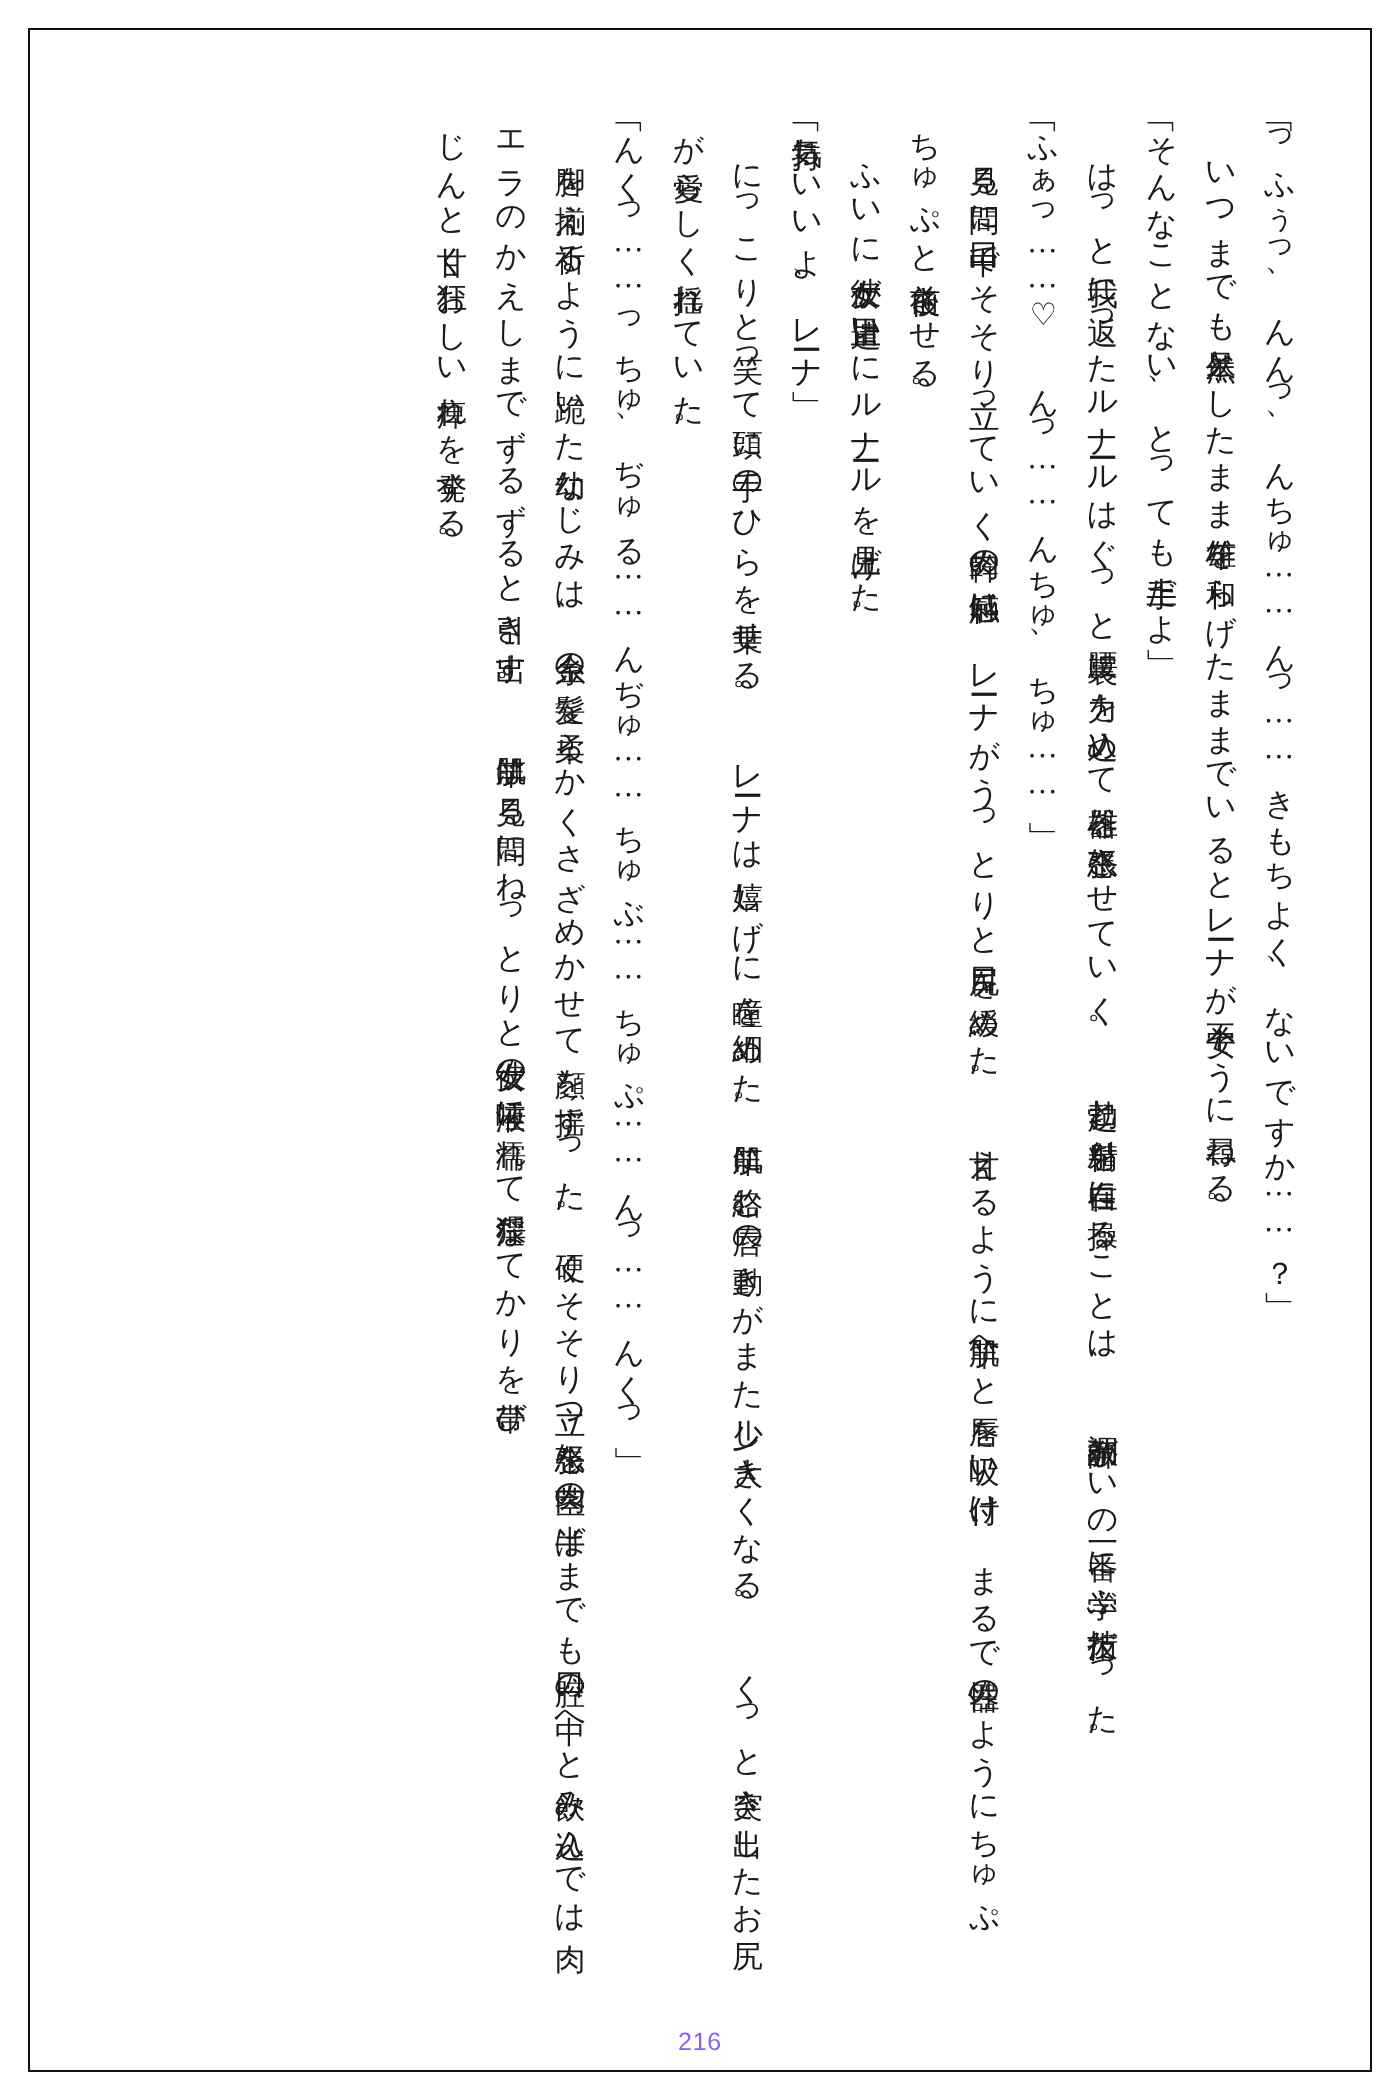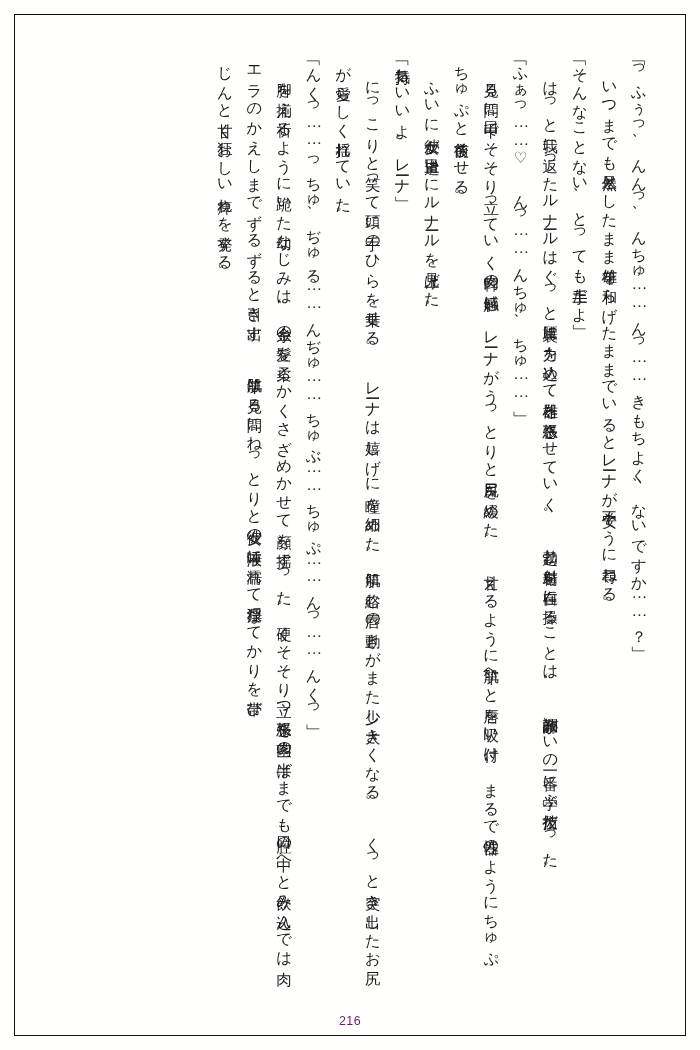--- a/index.html
+++ b/index.html
@@ -56,21 +56,21 @@
     text-indent: 1em;
   }
   .page-number {
     position: absolute;
     left: 0;
     right: 0;
     bottom: 22px;
     text-align: center;
     font-family: "Liberation Sans", "DejaVu Sans", sans-serif;
     font-size: 12.5px;
-    color: #701a75;
+    color: #8b5cf6;
     letter-spacing: 0.03em;
   }
 </style>
 </head>
 <body>
 
 <div class="page">
   <div class="page-border"></div>
 
   <div class="text-area">

